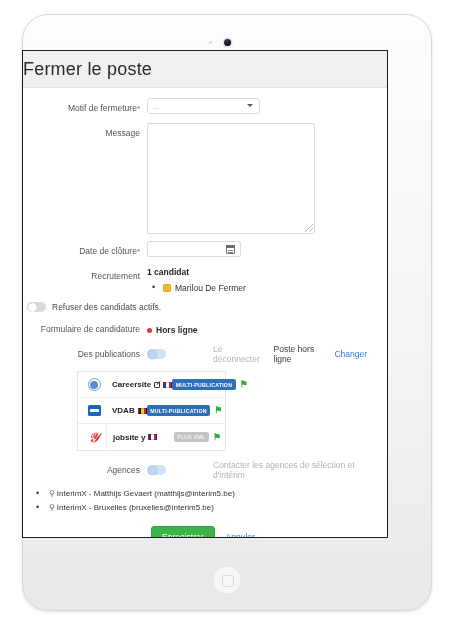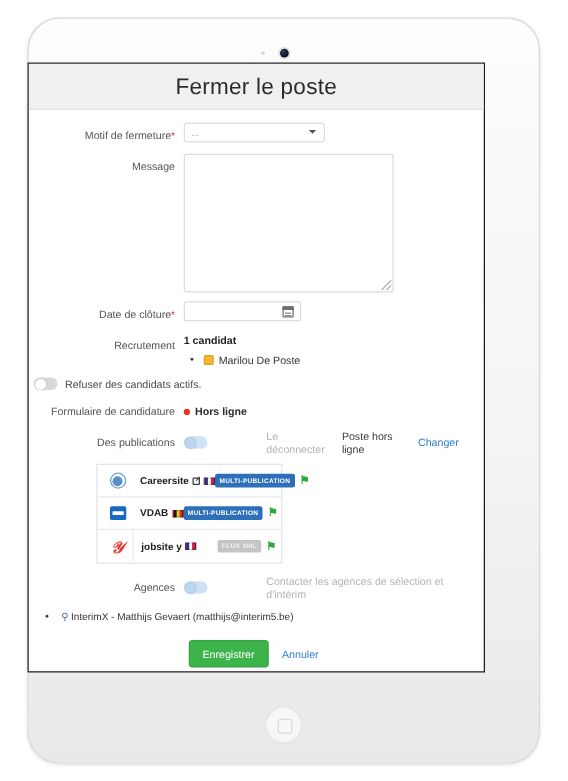--- a/index.html
+++ b/index.html
@@ -57,21 +57,21 @@
     width: 366px; height: 488px;
     background: #ffffff;
     border: 1.5px solid #1c1c1c;
     overflow: hidden;
   }
 
   .modal-header {
     height: 37px;
     background: #f0f0f0;
     border-bottom: 1px solid #e2e2e2;
-    display: flex; align-items: center; justify-content: center;
+    display: flex; align-items: center; justify-content: flex-start;
   }
   .modal-title {
     font-size: 18px; color: #2b2b2b; font-weight: 400;
     letter-spacing: .2px;
   }
 
   .modal-body { padding: 10px 14px 0 4px; }
 
   
   .row { display: flex; margin-bottom: 7px; }
@@ -344,21 +344,21 @@
       </div>
     </div>
 
     <div class="row">
       <div class="row-label">Recrutement</div>
       <div class="row-field">
         <div class="val-strong">1 candidat</div>
         <ul class="bullet-list">
           <li>
             <span class="cand-sq"></span>
-            <span>Marilou De Poste</span>
+            <span>Marilou De Fermer</span>
           </li>
         </ul>
       </div>
     </div>
 
     <div class="row">
       <div class="row-field">
         <div class="tgl-row">
           <span class="tgl"></span>
           <span class="tgl-text">Refuser des candidats actifs.</span>
@@ -446,20 +446,21 @@
       <div class="row-field">
         <div class="tgl-row">
           <span class="tgl blue"></span>
           <span class="tgl-text muted">Contacter les agences de sélection et d'intérim</span>
         </div>
       </div>
     </div>
 
     <ul class="agency-list">
       <li><span class="agency-glyph">⚲</span><span>InterimX - Matthijs Gevaert (matthijs@interim5.be)</span></li>
+      <li><span class="agency-glyph">⚲</span><span>InterimX - Bruxelles (bruxelles@interim5.be)</span></li>
     </ul>
 
     <div class="footer">
       <button class="btn-save">Enregistrer</button>
       <span class="btn-cancel">Annuler</span>
     </div>
 
   </div>
 </div>
 

